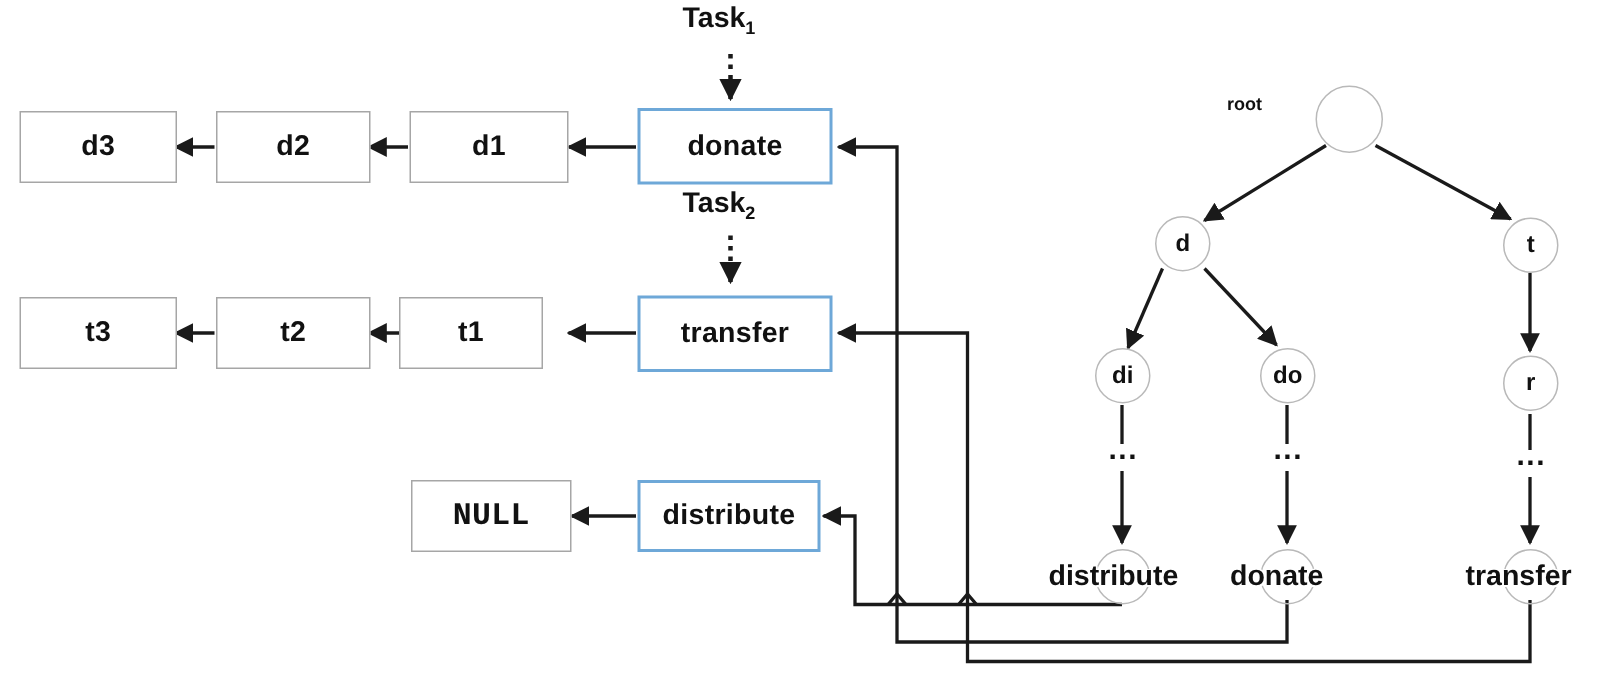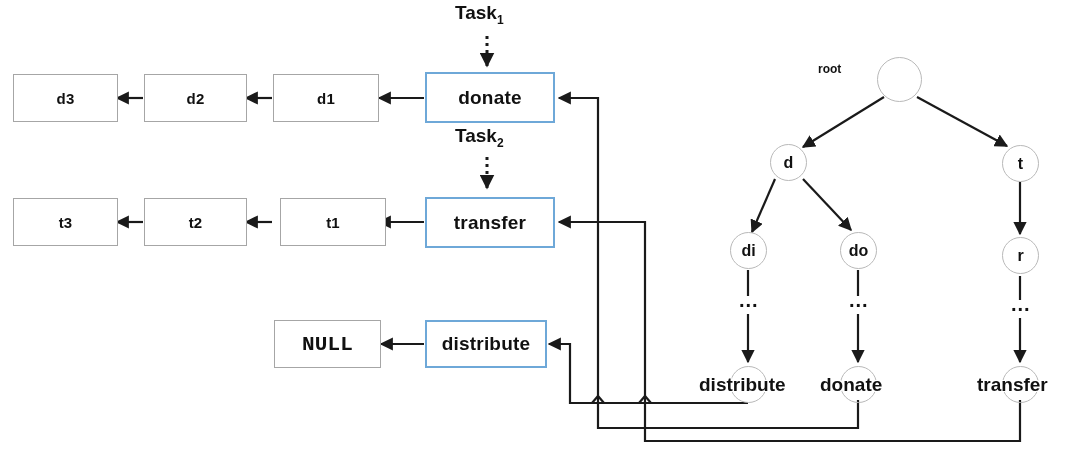--- a/index.html
+++ b/index.html
@@ -32,21 +32,21 @@
     display: flex;
     align-items: center;
     justify-content: center;
     background: #ffffff;
     font-weight: bold;
     color: #111111;
     letter-spacing: .2px;
   }
   .box.plain {
     border: 1px solid #a6a6a6;
-    font-size: 15px;
+    font-size: 19px;
   }
   .box.accent {
     border: 2px solid #6ea8d8;
     font-size: 19px;
   }
   .box.mono {
     font-family: "Liberation Mono", "DejaVu Sans Mono", monospace;
     font-size: 21px;
     font-weight: bold;
   }
@@ -167,21 +167,21 @@
   <div class="label task" style="left:455px; top:125px;">
     <span>Task</span><span class="sub">2</span>
   </div>
 
   <div class="box accent" style="left:425px; top:72px; width:130px; height:51px;">donate</div>
   <div class="box plain" style="left:273px; top:74px; width:106px; height:48px;">d1</div>
   <div class="box plain" style="left:144px; top:74px; width:103px; height:48px;">d2</div>
   <div class="box plain" style="left:13px; top:74px; width:105px; height:48px;">d3</div>
 
   <div class="box accent" style="left:425px; top:197px; width:130px; height:51px;">transfer</div>
-  <div class="box plain" style="left:280px; top:198px; width:106px; height:48px;">t1</div>
+  <div class="box plain" style="left:266px; top:198px; width:96px; height:48px;">t1</div>
   <div class="box plain" style="left:144px; top:198px; width:103px; height:48px;">t2</div>
   <div class="box plain" style="left:13px; top:198px; width:105px; height:48px;">t3</div>
 
   <div class="box accent" style="left:425px; top:320px; width:122px; height:48px;">distribute</div>
   <div class="box plain mono" style="left:274px; top:320px; width:107px; height:48px;">NULL</div>
 
   <div class="label root" style="left:818px; top:62px;">root</div>
 
   <div class="node" style="left:877px; top:57px; width:45px; height:45px;"></div>
 

